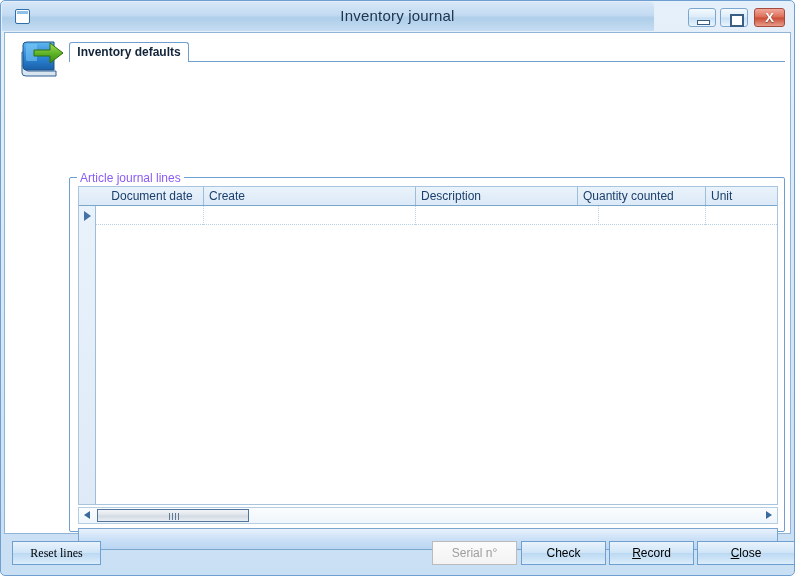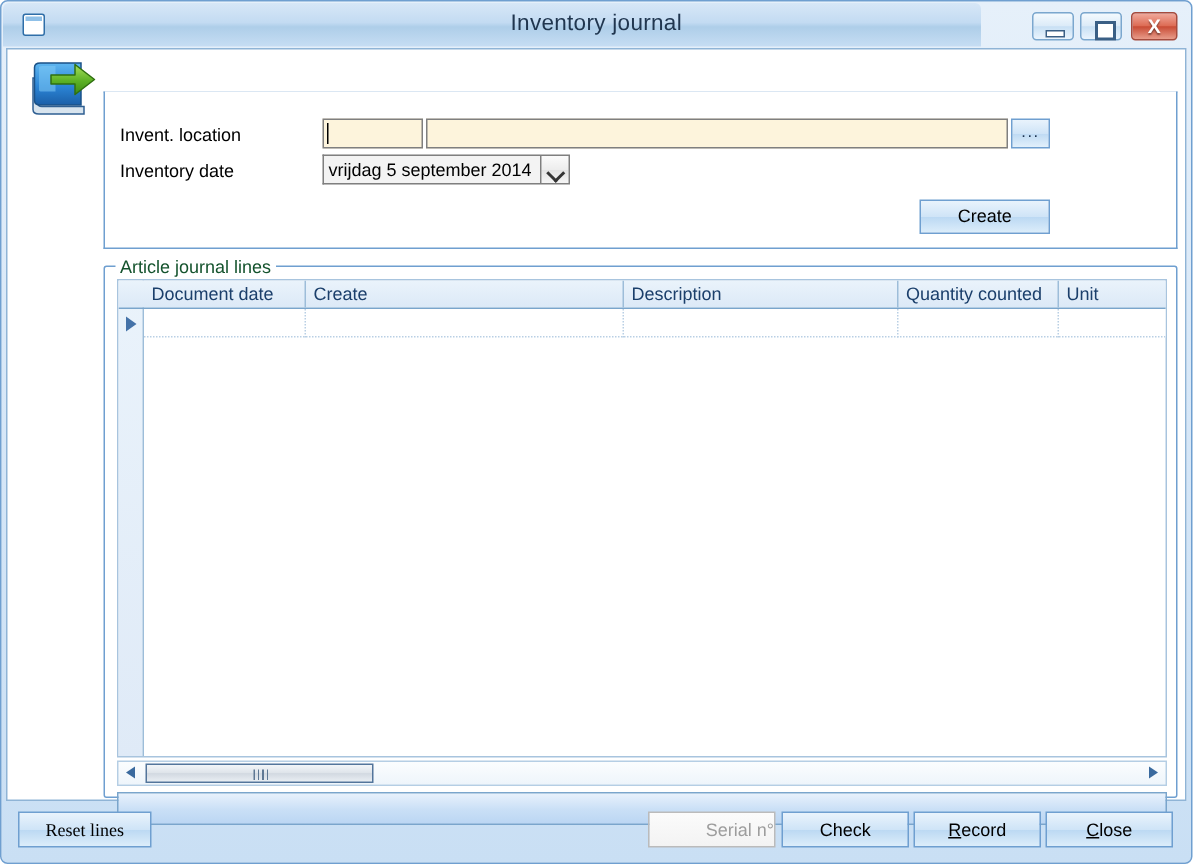--- a/index.html
+++ b/index.html
@@ -239,21 +239,21 @@
     border: 1px solid #6f9fd0;
     border-radius: 2px;
     background: #ffffff;
   }
   #group-title {
     position: absolute;
     left: 72px; top: 138px;
     background: #ffffff;
     padding: 0 3px;
     font-size: 12px;
-    color: #14532d;
+    color: #8b5cf6;
     z-index: 4;
   }
 
   
   #grid {
     position: absolute;
     left: 8px; top: 8px;
     width: 700px; height: 319px;
     border: 1px solid #a8c4de;
     background: #ffffff;
@@ -270,21 +270,21 @@
     position: absolute;
     top: 0; height: 18px;
     font-size: 12px;
     color: #1b3f6b;
     line-height: 18px;
     padding-left: 5px;
     border-left: 1px solid #9dbdd9;
     white-space: nowrap;
     overflow: hidden;
   }
-  .hcell.first { border-left: none; }
+  .hcell.first { border-left: none; text-align: center; }
 
   #row-indicator-col {
     position: absolute;
     left: 0; top: 0;
     width: 17px; height: 319px;
     background: linear-gradient(to bottom, #eaf3fb 0%, #dfeaf7 100%);
     border-right: 1px solid #9dbdd9;
   }
   #row-arrow {
     position: absolute;
@@ -372,27 +372,26 @@
     font-size: 12px;
     color: #000000;
     text-align: center;
     line-height: 22px;
     font-family: "Liberation Sans", sans-serif;
   }
   .btn.disabled {
     border-color: #bbbbbb;
     background: linear-gradient(to bottom, #fbfbfb 0%, #f3f3f3 100%);
     color: #9d9d9d;
-    text-align: right;
   }
   #btn-reset  { left: 11px;  width: 89px; font-family: Liberation Serif, serif; }
   #btn-serial { left: 431px; width: 85px; }
   #btn-check  { left: 520px; width: 85px; }
   #btn-record { left: 608px; width: 85px; }
-  #btn-closeb { left: 696px; width: 85px; }
+  #btn-closeb { left: 696px; width: 98px; }
   .acc { text-decoration: underline; }
 </style>
 </head>
 <body>
 
 <div id="window">
 
   <div id="titlebar">
     <div id="win-icon"></div>
     <div id="title-text">Inventory journal</div>
@@ -426,54 +425,37 @@
 
       <path d="M4 13 L4 34 Q4 37 8 37 L38 37 L38 32 L10 32 Q7 32 7 29 L7 13 Z" fill="#d8e4ee" stroke="#2f5f92" stroke-width="1"></path>
       <path d="M5 6 Q5 3 9 3 L36 3 L36 31 L9 31 Q5 31 5 28 Z" fill="url(#bkg)" stroke="#1b5288" stroke-width="1"></path>
       <path d="M8 6 Q8 5 10 5 L19 5 L19 22 L10 22 Q8 22 8 21 Z" fill="#7fcbf5" opacity=".55"></path>
 
       <path d="M16 11 L32 11 L32 4 L45 14 L32 24 L32 17 L16 17 Z" fill="url(#arg)" stroke="#2f6f10" stroke-width="1" stroke-linejoin="round"></path>
     </svg>
 
     <div id="tabpanel">
       <div id="tab-strip"></div>
-
-      <div id="tab-body">
-
-        <div class="flabel" id="lbl-loc">Invent. location</div>
-
-        <div class="editbox" id="in-loc-code"></div>
-        <div id="caret"></div>
-
-        <div class="editbox" id="in-loc-name"></div>
-
-        <div id="btn-browse">...</div>
-
-        <div class="flabel" id="lbl-date">Inventory date</div>
-
-        <div id="in-date">vrijdag 5 september 2014</div>
-        <div id="date-drop"></div>
-
-        <div id="btn-create">Create</div>
-      </div>
+      <div id="tab-head">Inventory defaults</div>
+
     </div>
 
     <div id="group-title">Article journal lines</div>
 
     <div id="groupbox">
 
       <div id="grid">
 
         <div id="row-indicator-col"></div>
 
         <div id="grid-header">
           <div class="hcell first" style="left:17px;width:107px">Document date</div>
           <div class="hcell" style="left:124px;width:212px">Create</div>
           <div class="hcell" style="left:336px;width:183px">Description</div>
-          <div class="hcell" style="left:519px;width:107px">Quantity counted</div>
+          <div class="hcell" style="left:498px;width:107px">Quantity counted</div>
           <div class="hcell" style="left:626px;width:74px">Unit</div>
         </div>
 
         <div id="row-arrow"></div>
 
         <div id="grid-row0"></div>
         <div class="vsep" style="left:124px"></div>
         <div class="vsep" style="left:336px"></div>
         <div class="vsep" style="left:519px"></div>
         <div class="vsep" style="left:626px"></div>

